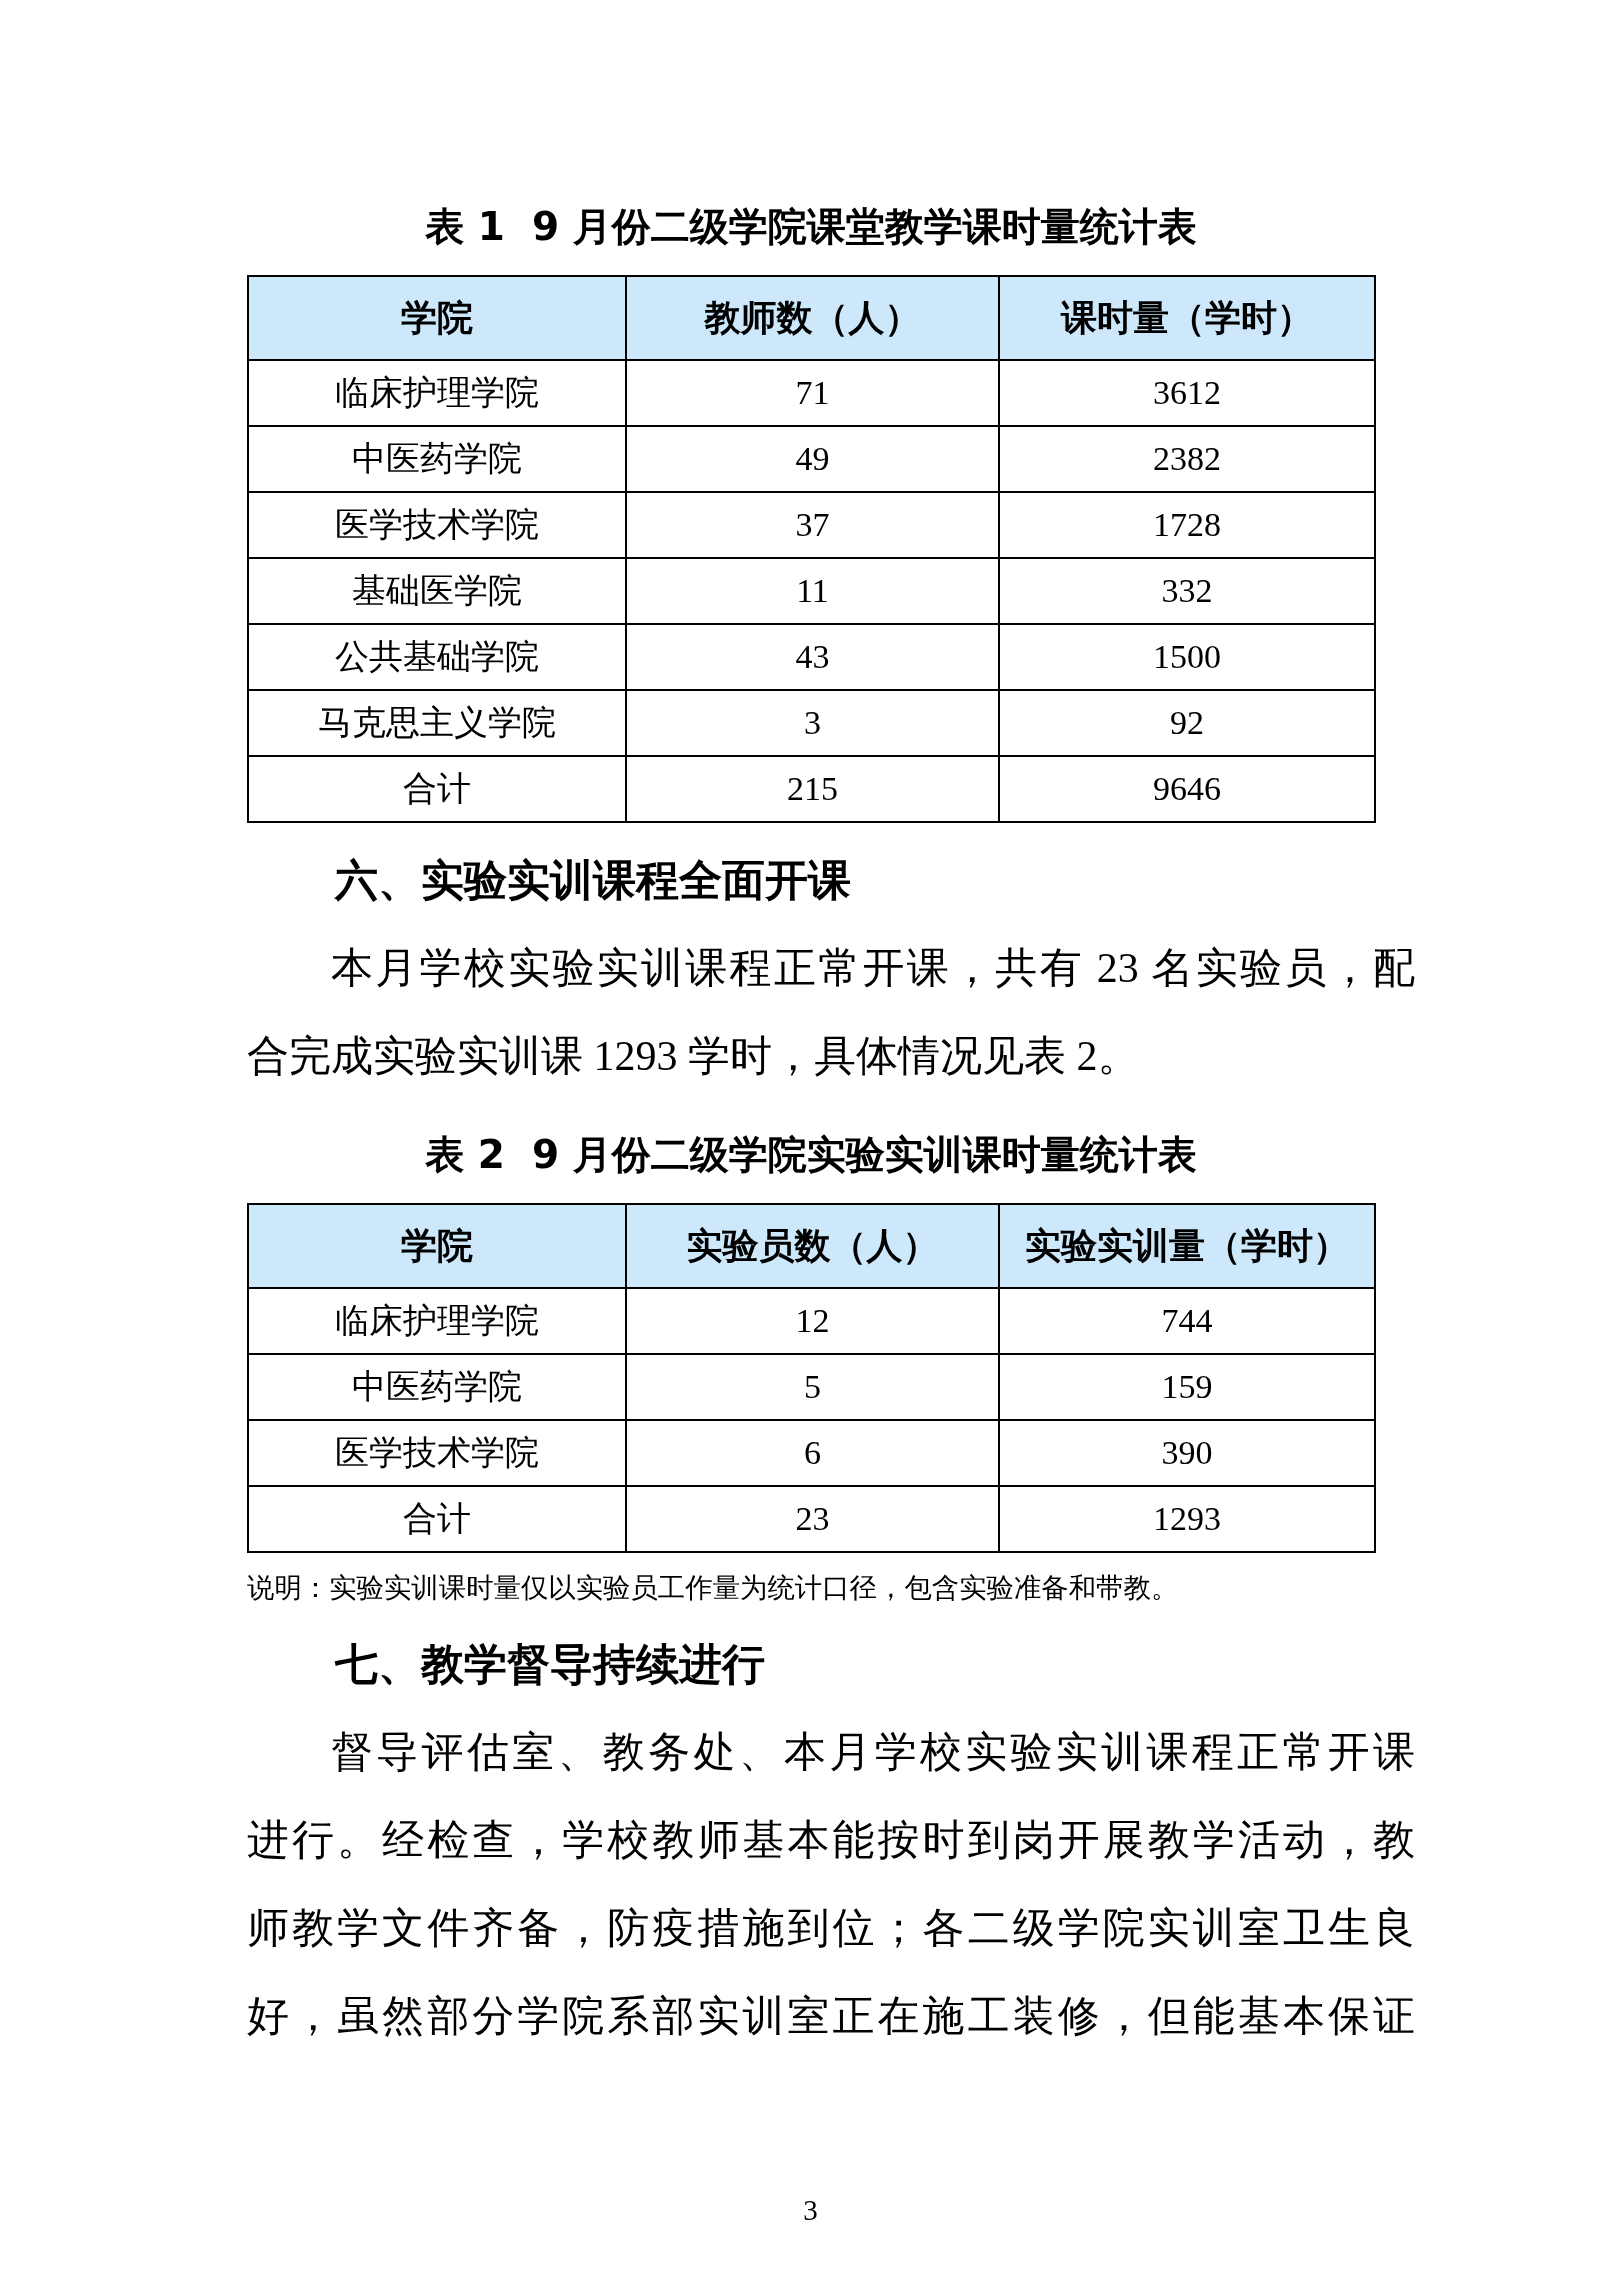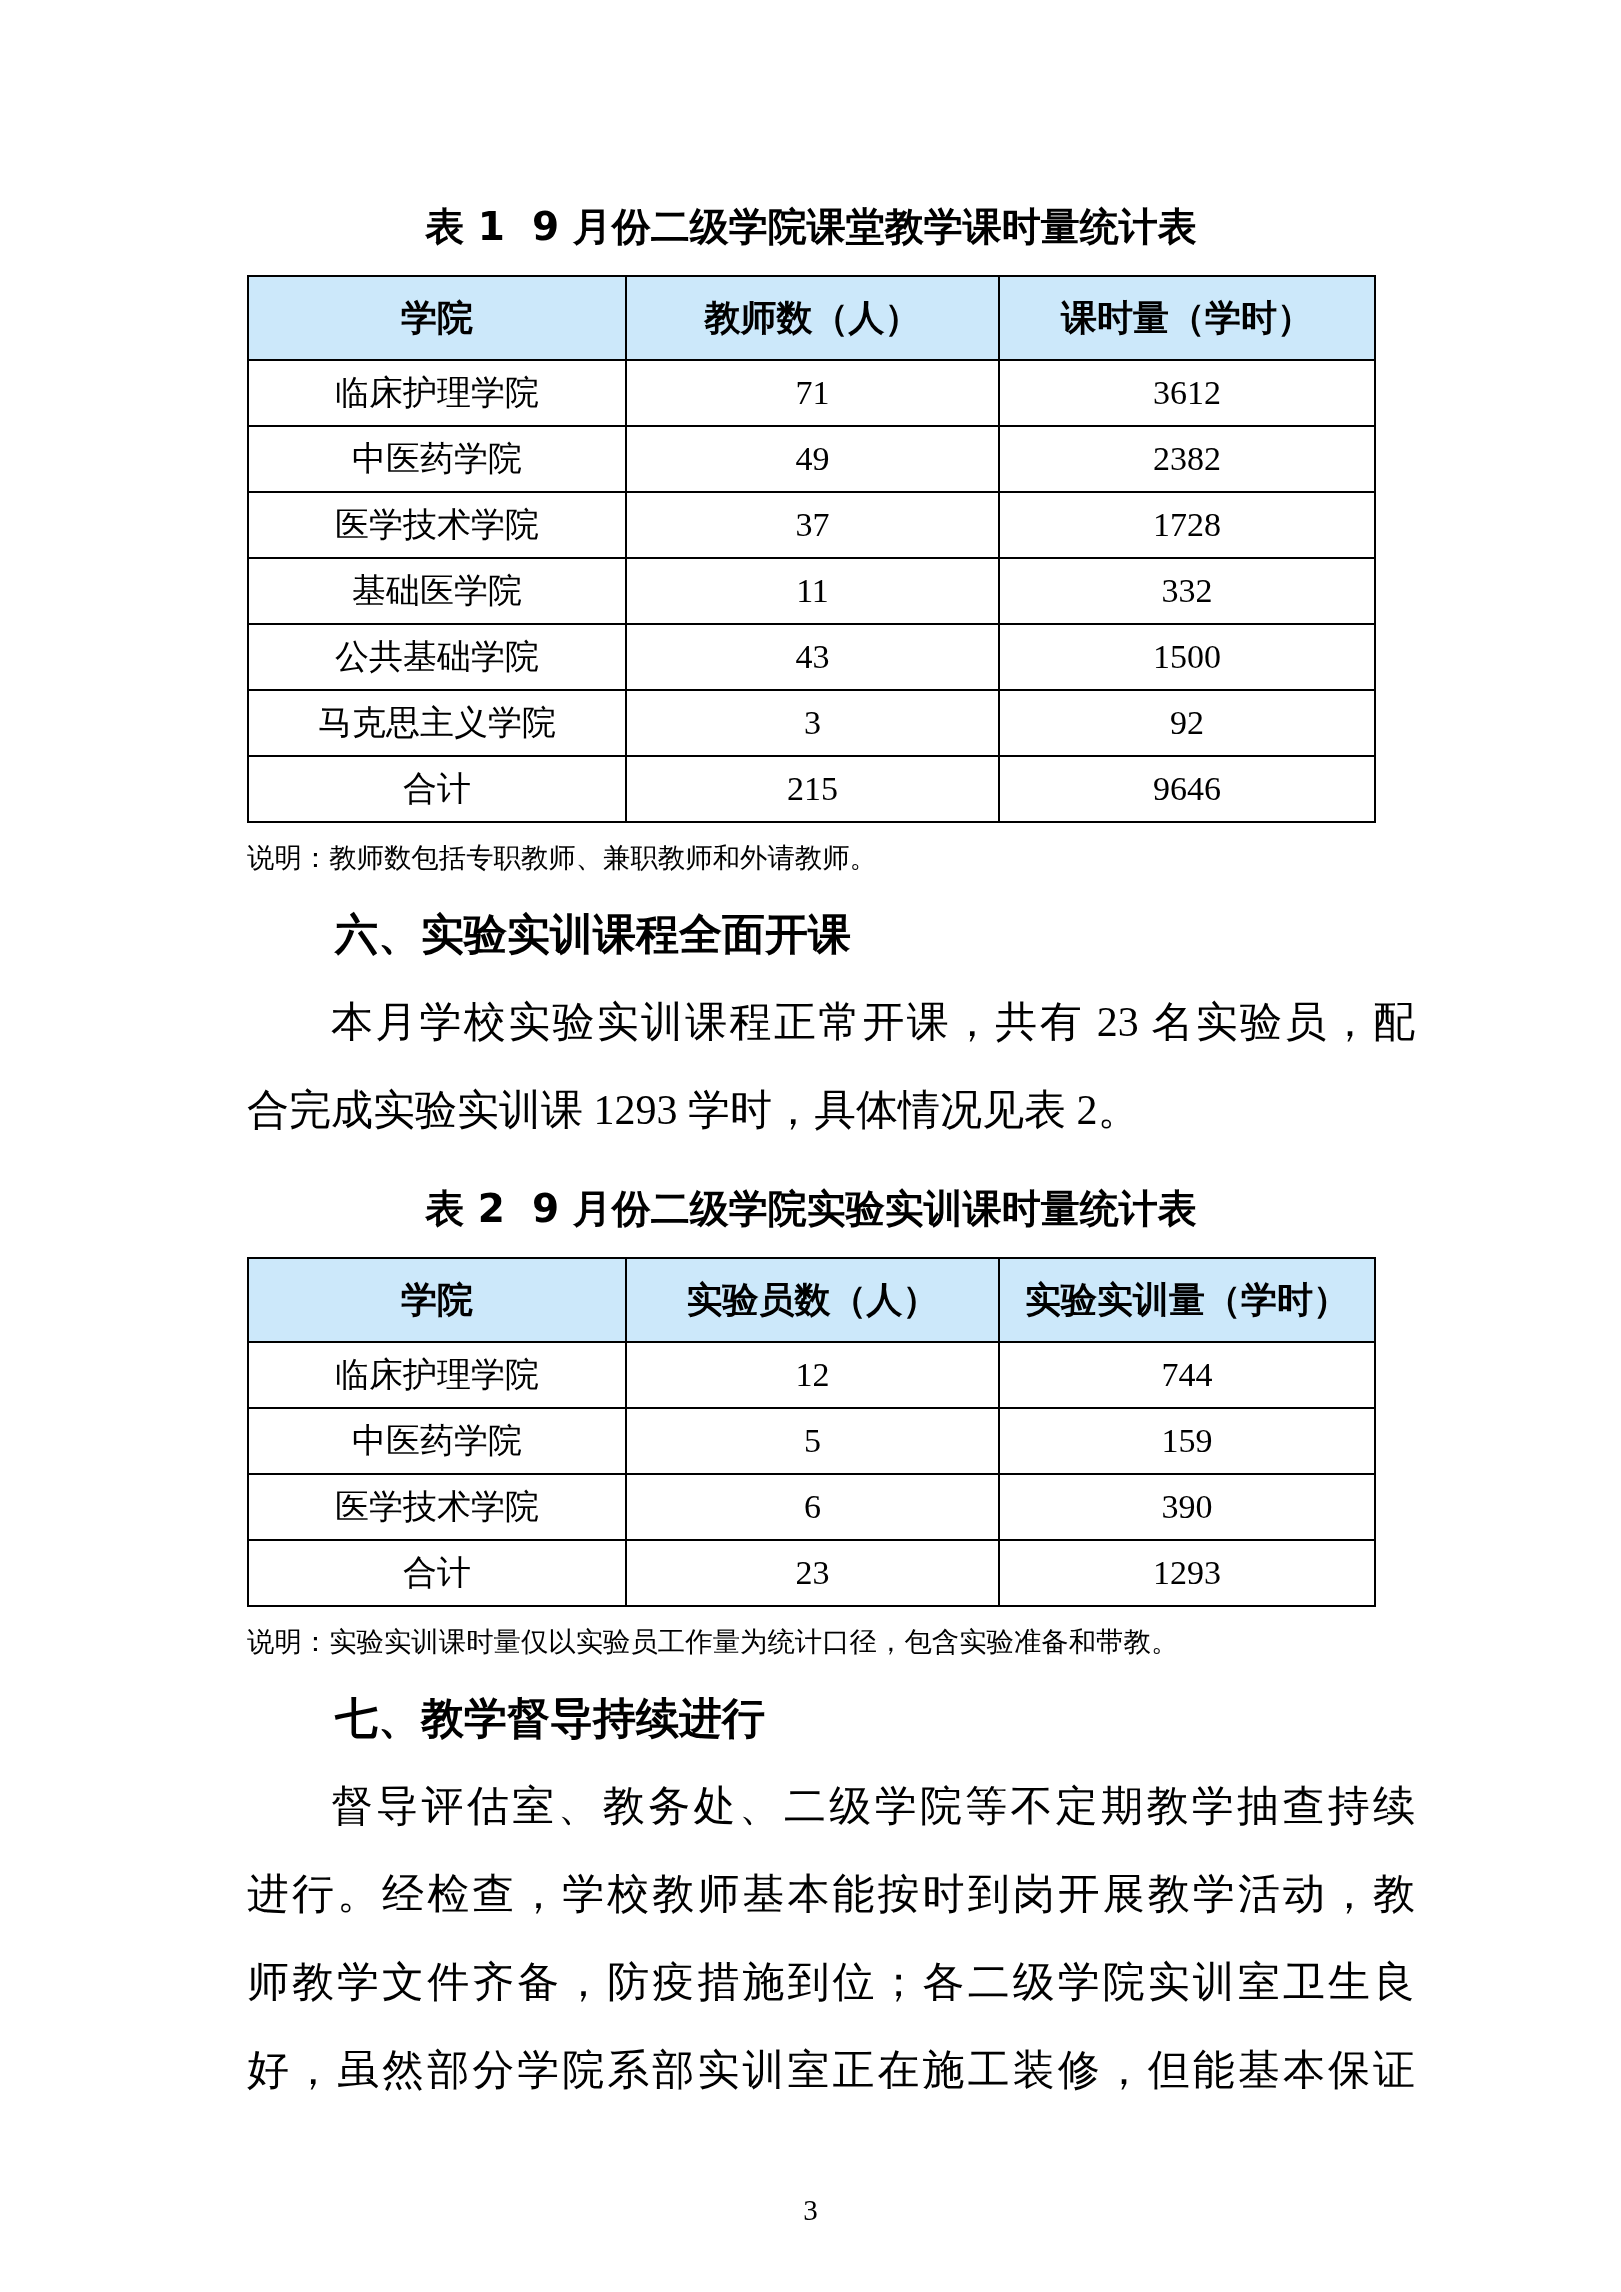--- a/index.html
+++ b/index.html
@@ -101,21 +101,20 @@
         <td>92</td>
       </tr>
       <tr>
         <td>合计</td>
         <td>215</td>
         <td>9646</td>
       </tr>
     </tbody>
   </table>
 
-  <div class="table-note">说明：教师数包括专职教师、兼职教师和外请教师。</div>
 
   <div class="section-heading">六、实验实训课程全面开课</div>
 
   <div class="paragraph">
     <div class="line stretch indent">本月学校实验实训课程正常开课，共有 23 名实验员，配</div>
     <div class="line">合完成实验实训课 1293 学时，具体情况见表 2。</div>
   </div>
 
   <div class="doc-title tbl-title-2">表 2  9 月份二级学院实验实训课时量统计表</div>
 
@@ -154,21 +153,21 @@
         <td>1293</td>
       </tr>
     </tbody>
   </table>
 
   <div class="table-note">说明：实验实训课时量仅以实验员工作量为统计口径，包含实验准备和带教。</div>
 
   <div class="section-heading">七、教学督导持续进行</div>
 
   <div class="paragraph">
-    <div class="line stretch indent">督导评估室、教务处、二级学院等不定期教学抽查持续</div>
+    <div class="line stretch indent">督导评估室、教务处、本月学校实验实训课程正常开课</div>
     <div class="line stretch">进行。经检查，学校教师基本能按时到岗开展教学活动，教</div>
     <div class="line stretch">师教学文件齐备，防疫措施到位；各二级学院实训室卫生良</div>
     <div class="line stretch">好，虽然部分学院系部实训室正在施工装修，但能基本保证</div>
   </div>
 
   <div class="page-number">3</div>
 
 </div>
 
 

